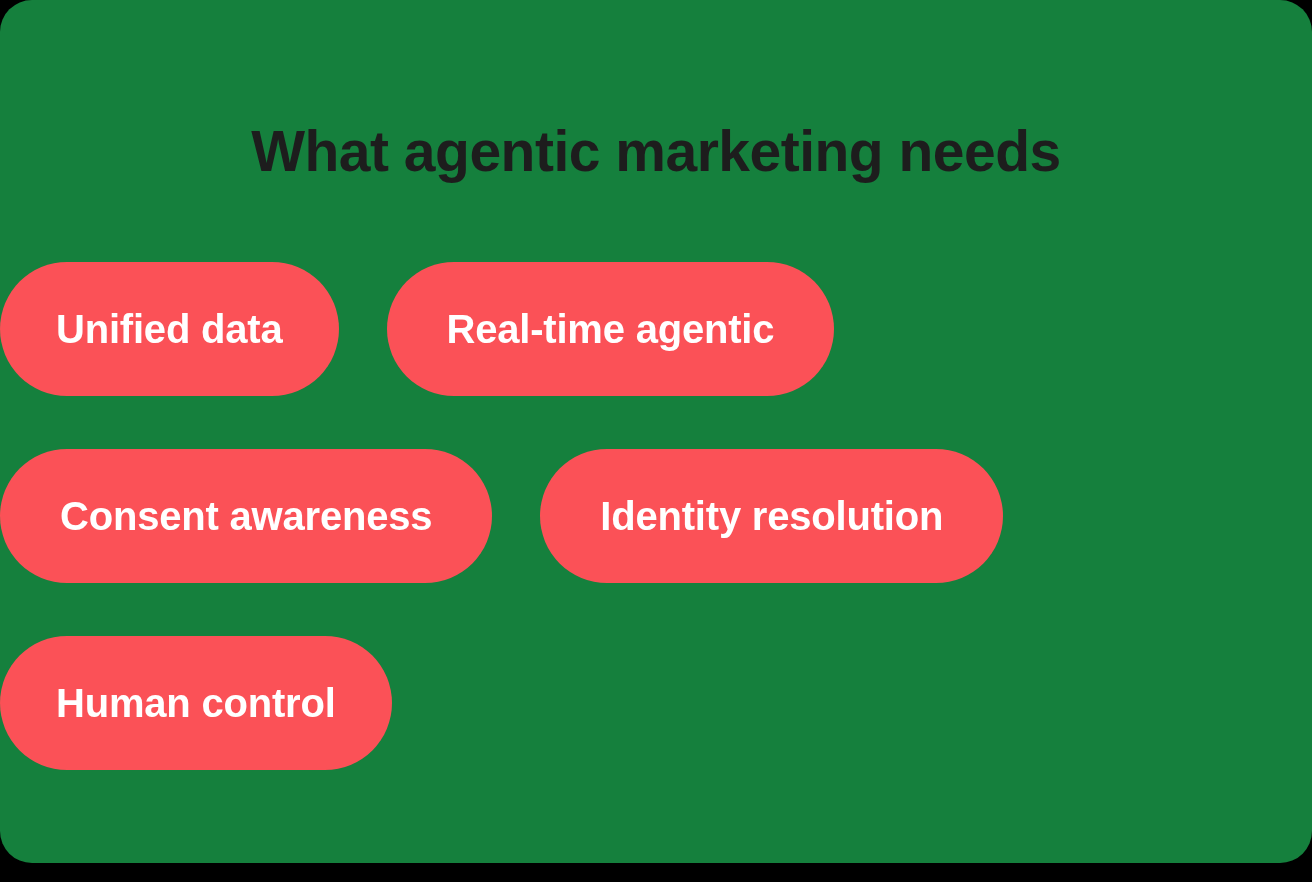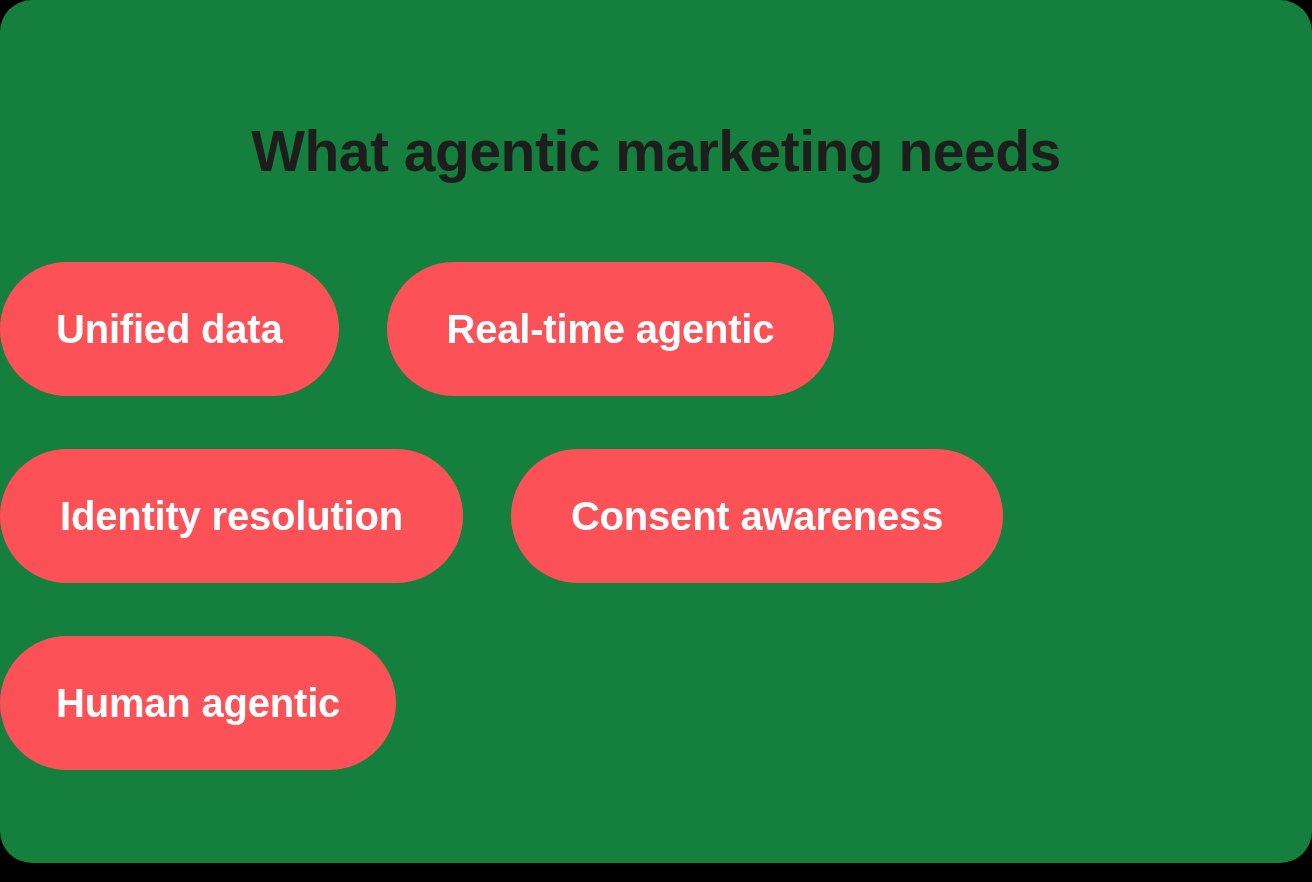--- a/index.html
+++ b/index.html
@@ -100,22 +100,22 @@
   <h1 class="page-title">What agentic marketing needs</h1>
 
   <div class="pill-grid">
 
     <div class="pill-row">
       <div class="pill">Unified data</div>
       <div class="pill wide">Real-time agentic</div>
     </div>
 
     <div class="pill-row">
+      <div class="pill wide">Consent awareness</div>
       <div class="pill wide">Identity resolution</div>
-      <div class="pill wide">Consent awareness</div>
     </div>
 
     <div class="pill-row">
-      <div class="pill">Human agentic</div>
+      <div class="pill">Human control</div>
     </div>
 
   </div>
 </div>
 
 </body></html>

